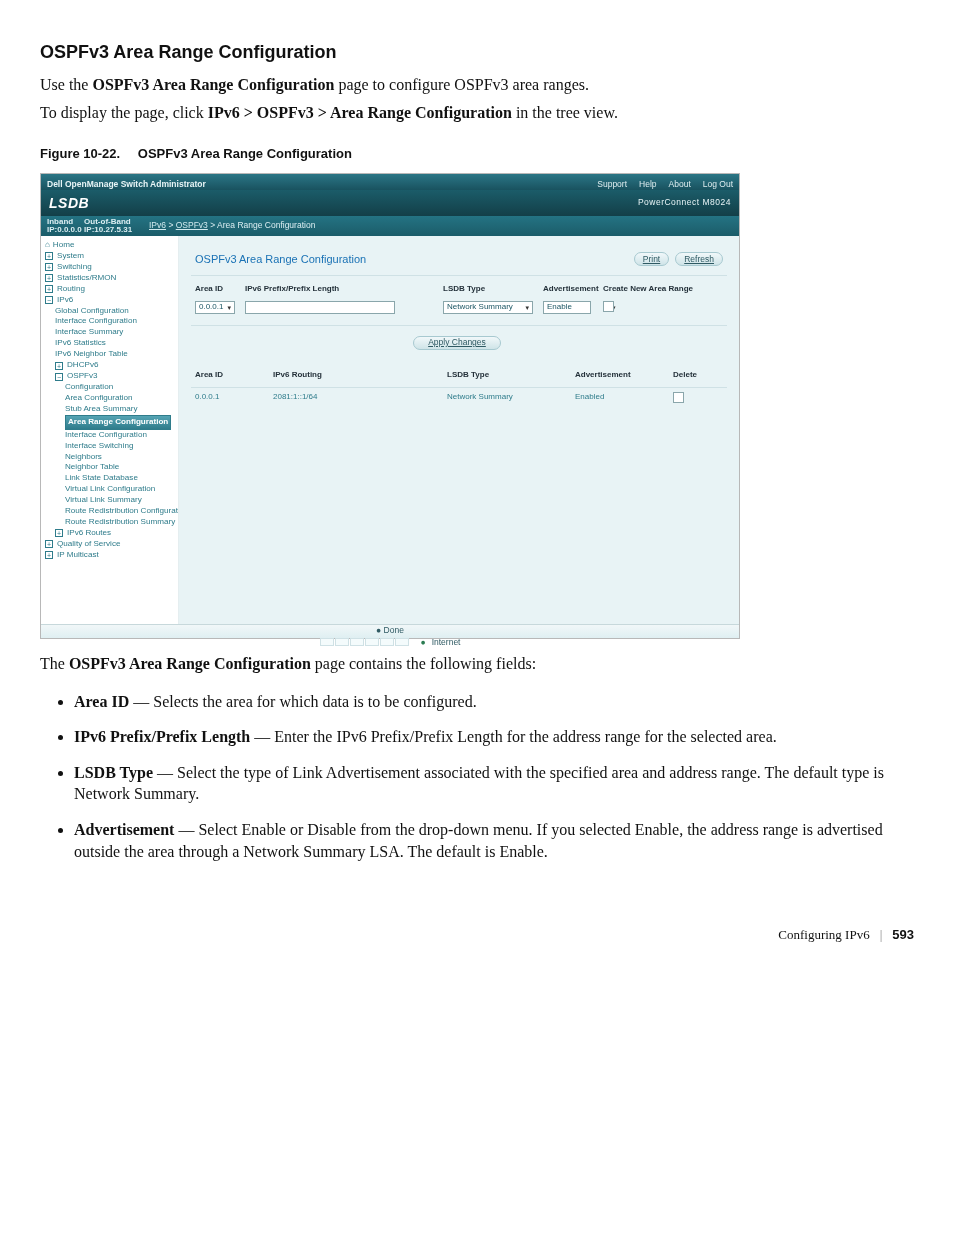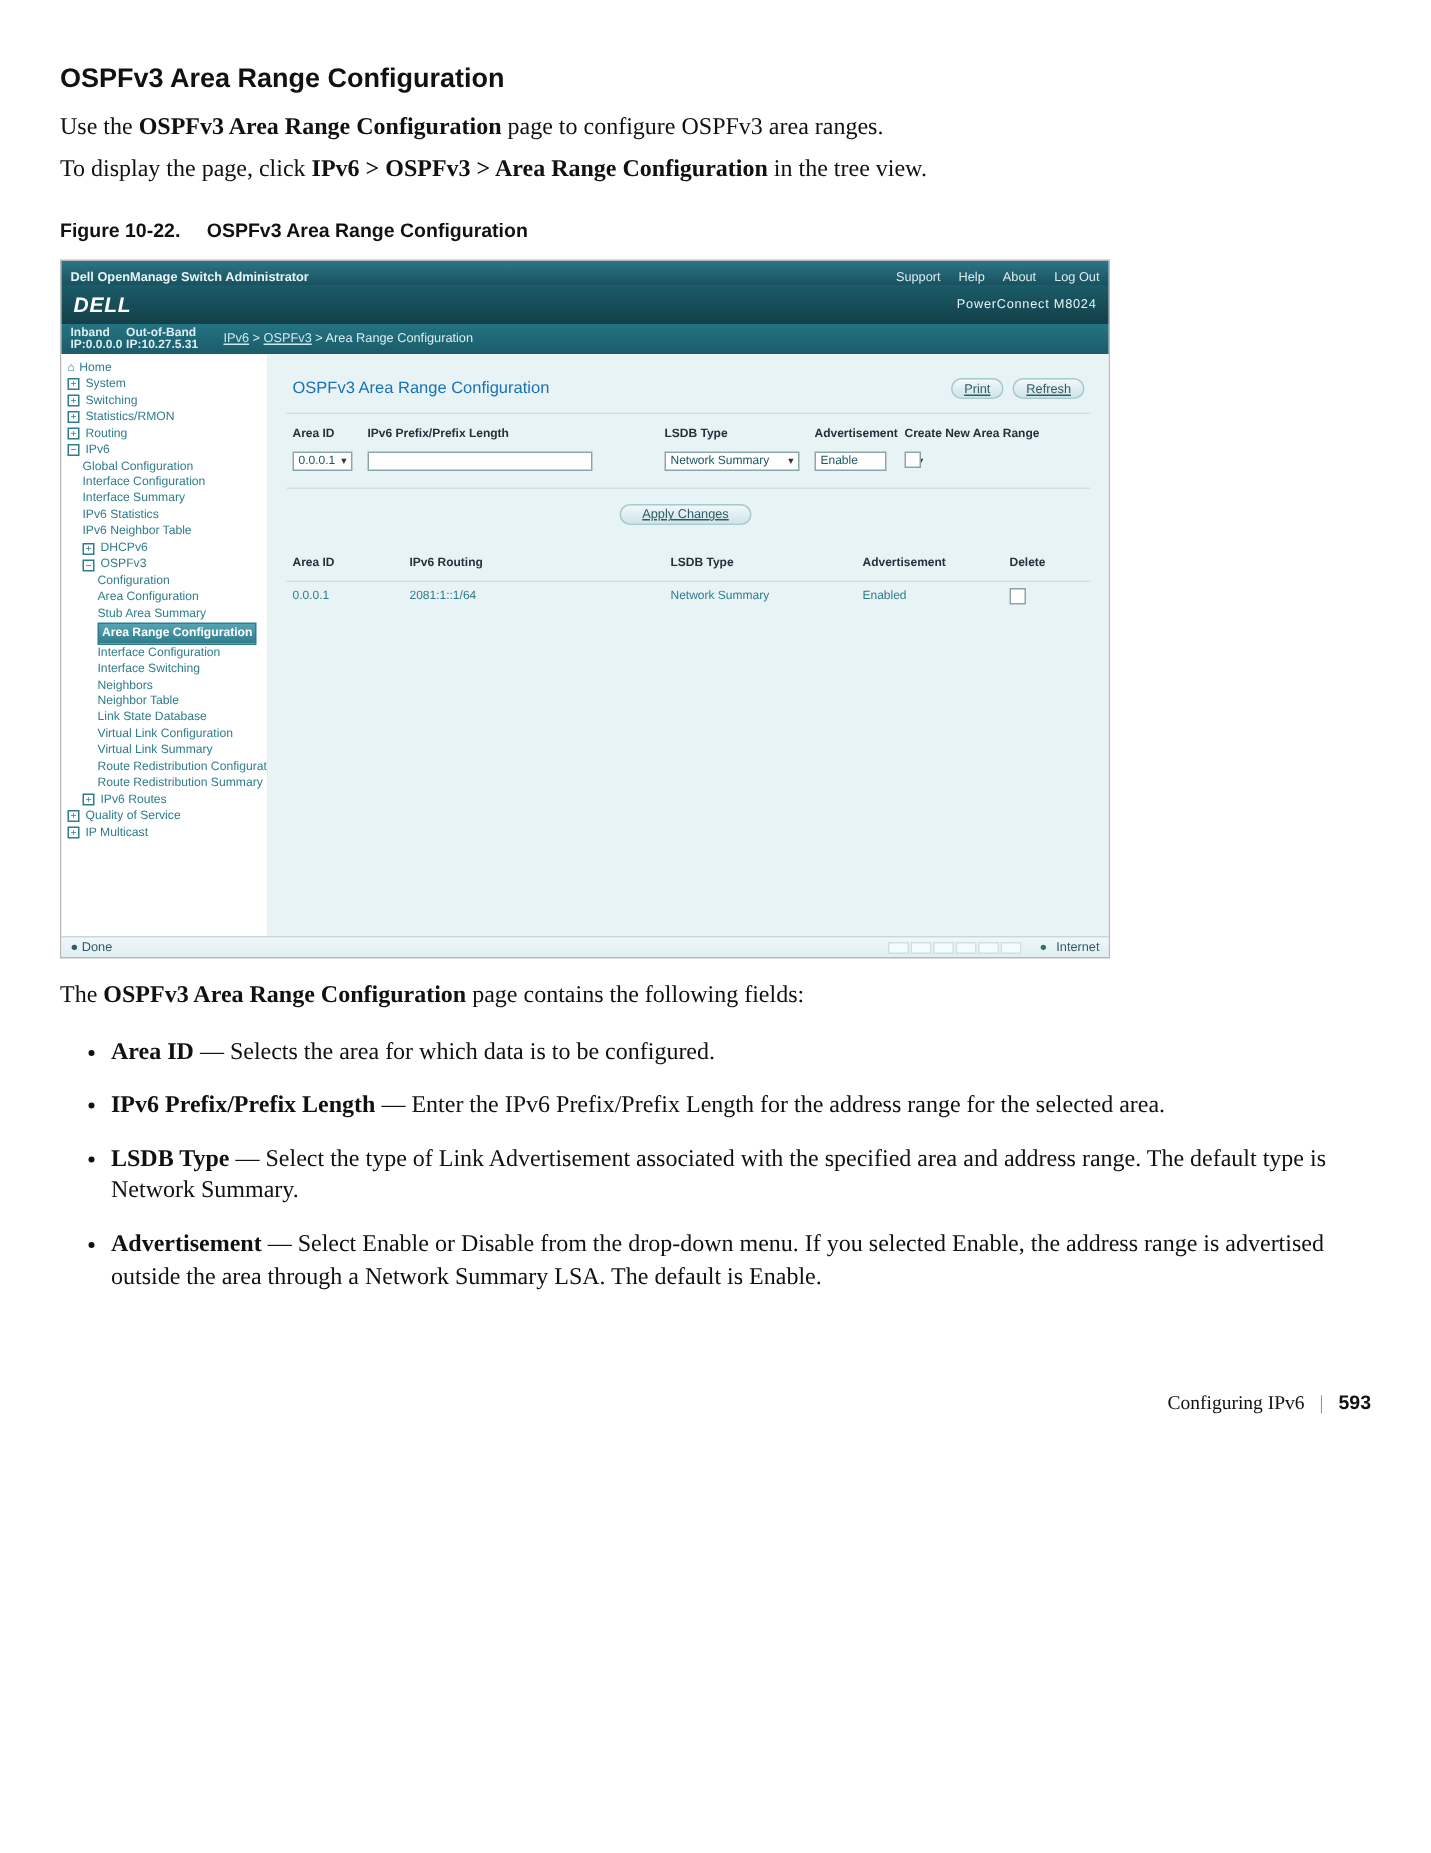--- a/index.html
+++ b/index.html
@@ -182,21 +182,21 @@
     padding: 4px 4px 220px 4px;
     font-size:8px; color:#2f7c8b;
     align-items:start;
   }
   .table-row .val { color:#2f7c8b; }
   .status-bar {
     height: 14px; background: linear-gradient(#f1f7f8, #dfeff2);
     border-top:1px solid #c7d8db;
     display:flex; align-items:center; justify-content:space-between;
     padding: 0 6px;
-    font-size:8.5px; color:#2f5a63;
+    font-size:8.5px; color:#2f5a63;flex-direction:column;
   }
   .status-right { display:flex; align-items:center; gap:6px; }
   .status-cells { display:flex; gap:1px; margin-right:6px; }
   .sc { width:14px; height:8px; background:#f4fbfc; border:1px solid #cfe1e5; }
   .globe { color:#2b7c52; }
   .after-figure { margin-top: 8px; }
   .bullets { margin: 10px 0 0 26px; padding:0; }
   .bullets li { margin: 0 0 14px 8px; }
   .foot {
     margin-top: 64px;
@@ -234,21 +234,21 @@
     <div class="title-bar">
       <span>Dell OpenManage Switch Administrator</span>
       <span class="links">
         <a>Support</a>
         <a>Help</a>
         <a>About</a>
         <a>Log Out</a>
       </span>
     </div>
     <div class="brand-row">
-      <span>DELL</span>
+      <span>LSDB</span>
       <span class="device">PowerConnect M8024</span>
     </div>
     <div class="ip-row">
       <div class="ip-cell">
         <span>Inband IP:0.0.0.0</span>
         <span>Out-of-Band IP:10.27.5.31</span>
       </div>
       <div class="crumb">
         <a>IPv6</a>
         <span> &gt; </span>

